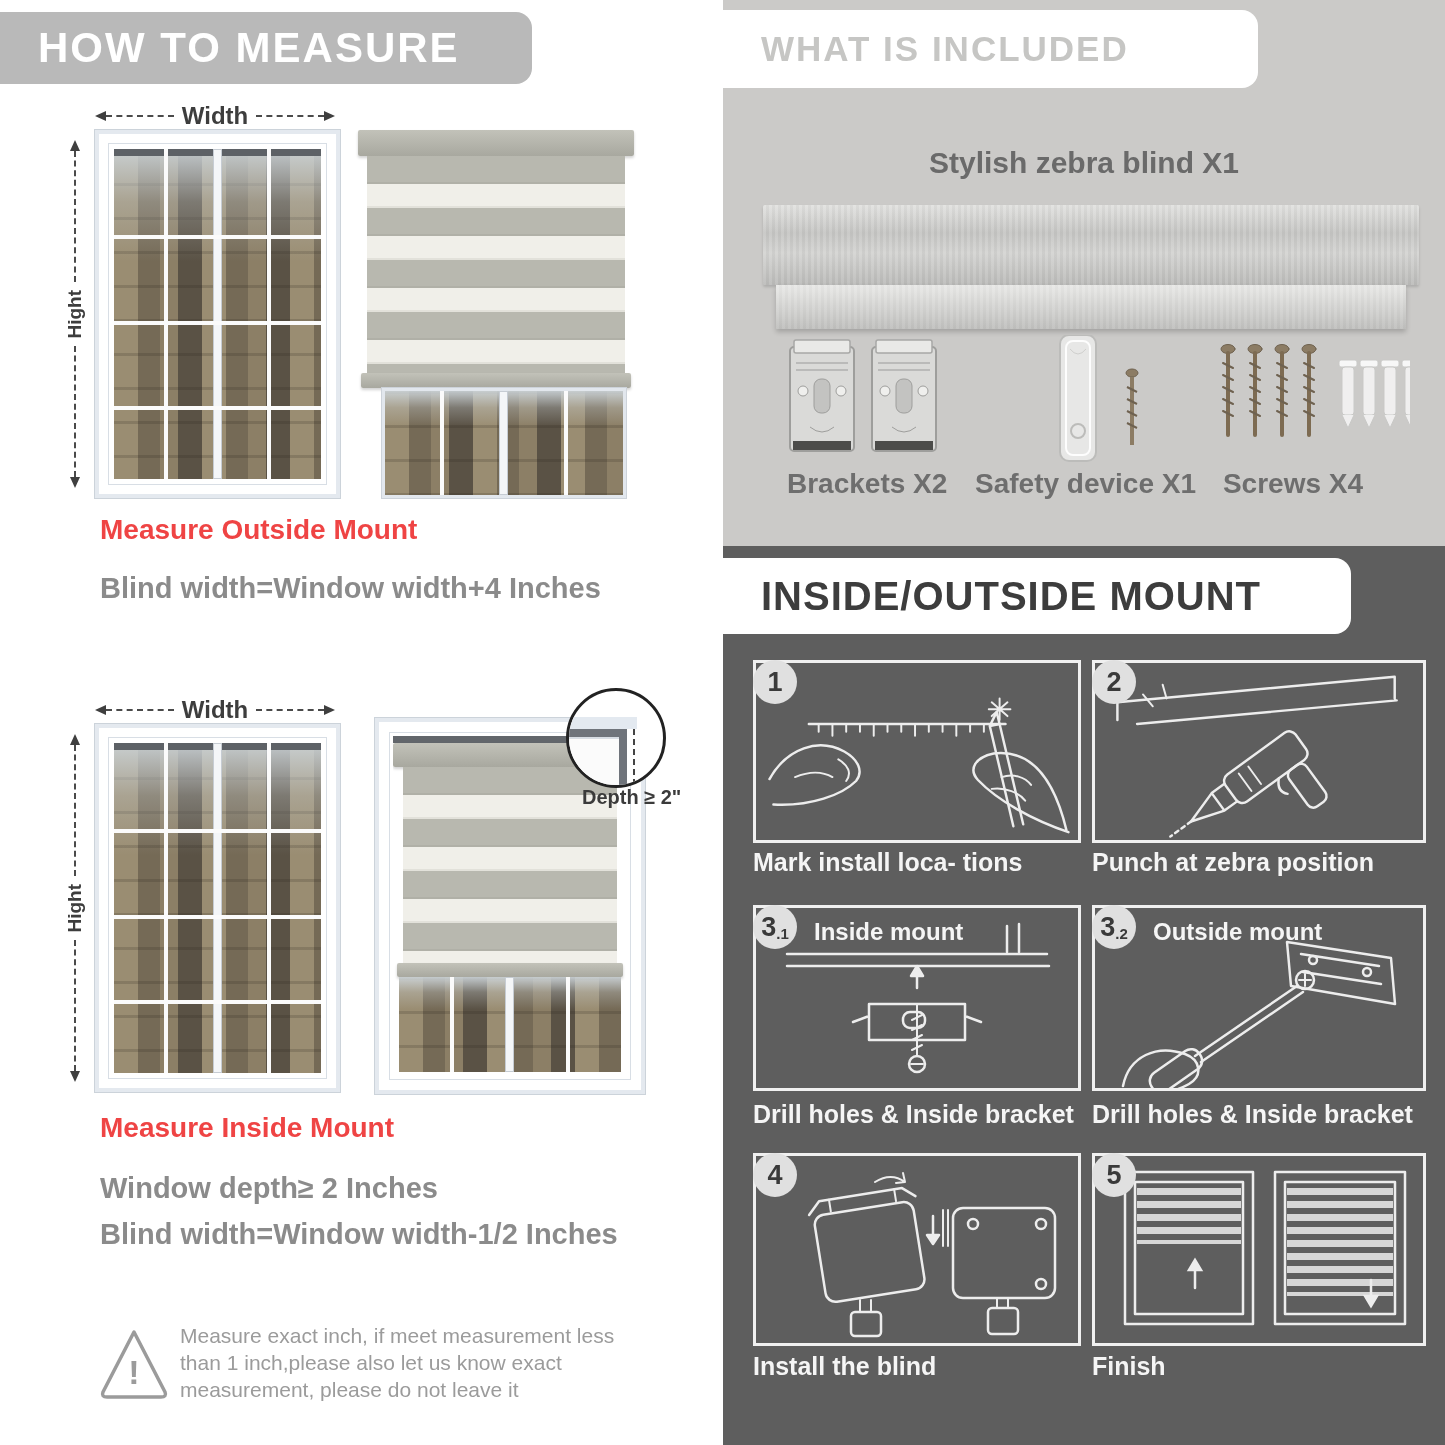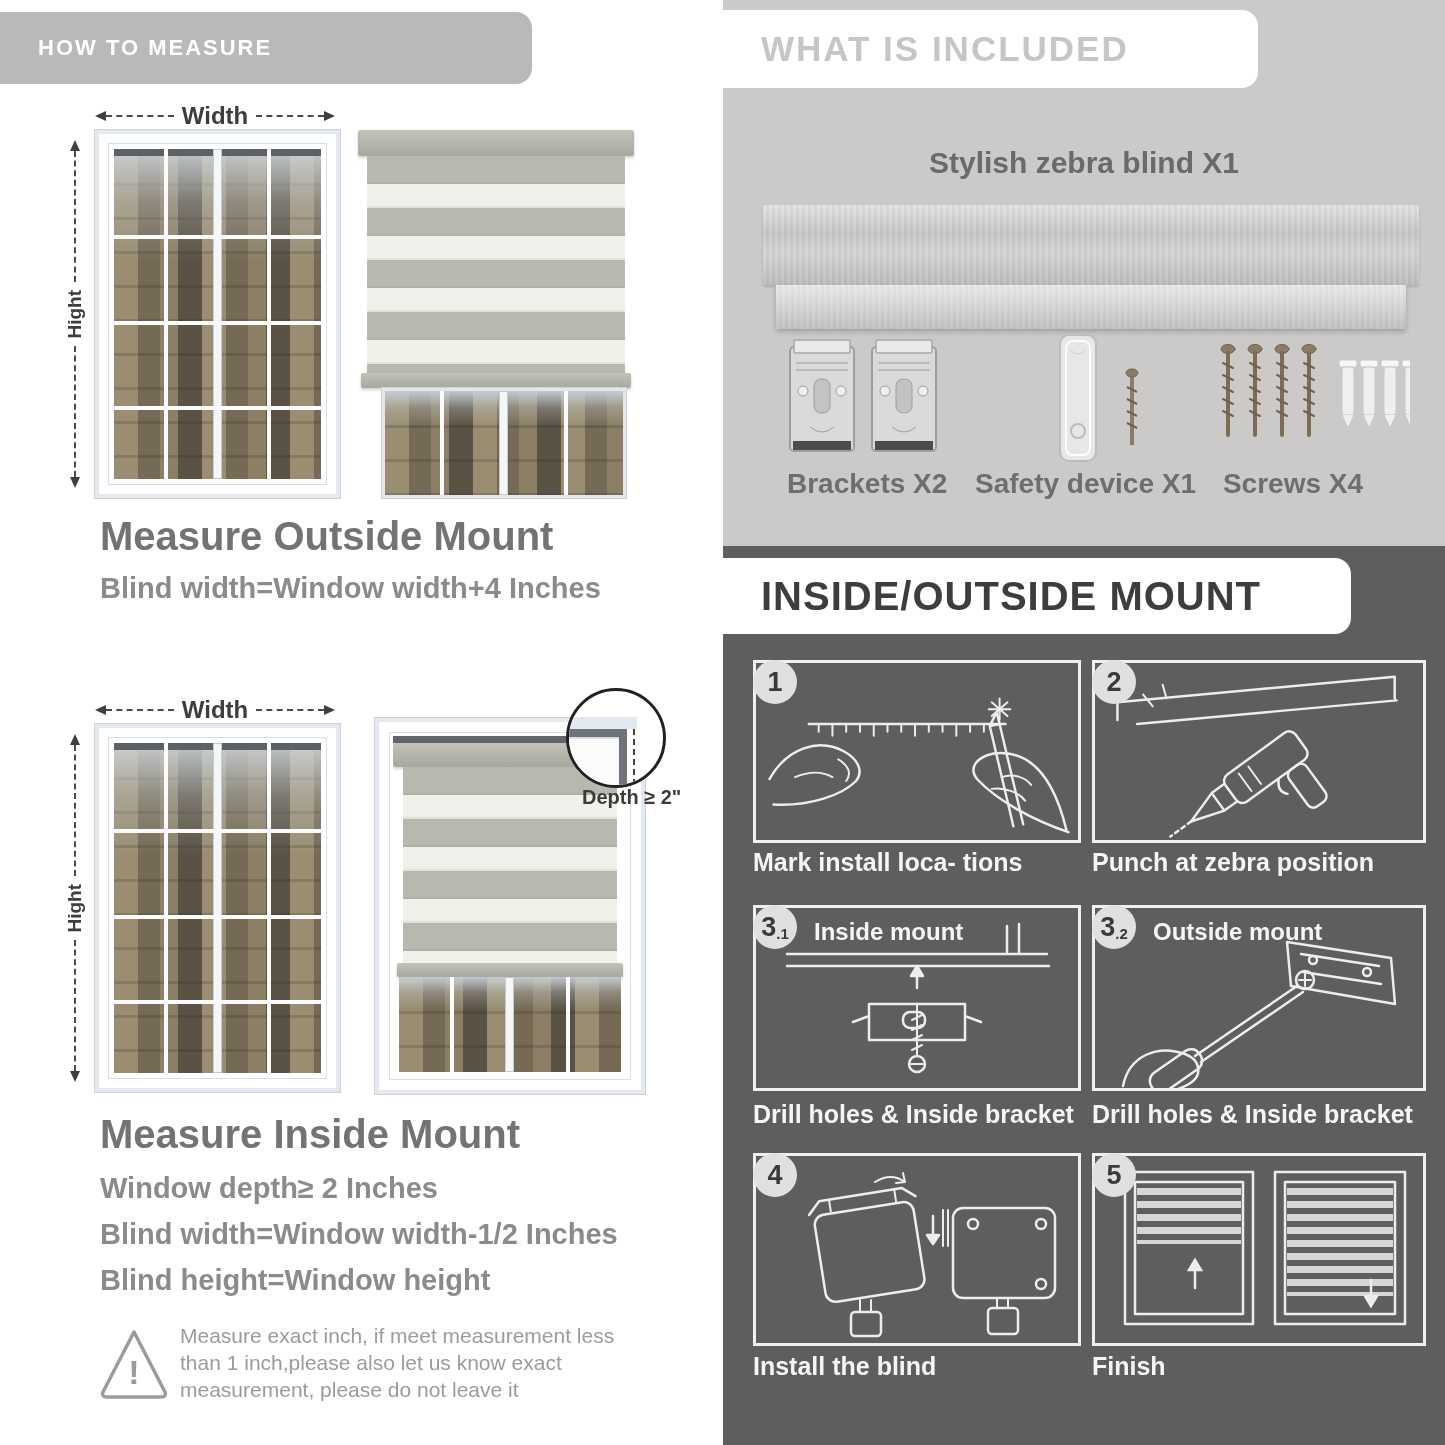--- a/index.html
+++ b/index.html
@@ -2,25 +2,25 @@
 <html><head>
 <meta charset="utf-8">
 <style>
   html,body{margin:0;padding:0;background:#ffffff;}
   #canvas{position:relative;width:1445px;height:1445px;background:#ffffff;overflow:hidden;
           font-family:"Liberation Sans", sans-serif;}
   .abs{position:absolute;}
 
   
   .banner{position:absolute;display:flex;align-items:center;font-weight:bold;letter-spacing:2px;}
-  .banner-gray{background:#b9b9b9;color:#ffffff;border-radius:0 16px 16px 0;font-size:22px;padding-left:38px;}
+  .banner-gray{background:#b9b9b9;color:#ffffff;border-radius:0 16px 16px 0;font-size:42px;padding-left:38px;}
   .banner-white{background:#ffffff;border-radius:0 16px 16px 0;padding-left:38px;}
 
   
-  .h1{position:absolute;font-size:40px;font-weight:bold;color:#737373;white-space:nowrap;}
+  .h1{position:absolute;font-size:28px;font-weight:bold;color:#ef4444;white-space:nowrap;}
   .body-line{position:absolute;font-size:29px;font-weight:bold;color:#8b8b8b;white-space:nowrap;}
   .warn-text{position:absolute;font-size:21px;color:#9b9b9b;line-height:27px;}
   .hw-label{position:absolute;font-size:28px;font-weight:bold;color:#6e6e6e;text-align:center;white-space:nowrap;}
 
   
   .warrow{position:absolute;display:flex;align-items:center;}
   .warrow .dash{flex:1;height:0;border-top:2px dashed #4a4a4a;}
   .warrow .lbl{padding:0 8px;font-size:24px;font-weight:bold;color:#3d3d3d;}
   .ah-l{width:0;height:0;border-top:5px solid transparent;border-bottom:5px solid transparent;border-right:11px solid #3f3f3f;}
   .ah-r{width:0;height:0;border-top:5px solid transparent;border-bottom:5px solid transparent;border-left:11px solid #3f3f3f;}
@@ -182,21 +182,20 @@
     <div class="abs" style="left:0;top:40%;width:62%;height:9%;background:#6f747b;"></div>
     <div class="abs" style="left:53%;top:40%;width:9%;height:60%;background:#6f747b;"></div>
     <div class="abs" style="left:0;top:49%;width:53%;height:51%;background:#fbfbfb;border-top:2px solid #d7dde4;"></div>
     <div class="abs" style="left:68%;top:40%;height:60%;border-left:2px dashed #444;"></div>
   </div>
   <div class="depth-lbl" style="left:582px;top:786px;">Depth ≥ 2"</div>
 
   <div class="h1" style="left:100px;top:1112px;">Measure Inside Mount</div>
   <div class="body-line" style="left:100px;top:1172px;">Window depth≥ 2 Inches</div>
   <div class="body-line" style="left:100px;top:1218px;">Blind width=Window width-1/2 Inches</div>
-  <div class="body-line" style="left:100px;top:1264px;">Blind height=Window height</div>
 
   <svg class="abs" style="left:98px;top:1326px;" width="72" height="76" viewBox="0 0 72 76">
     <path d="M36,6 L67,66 Q69,71 63,71 L9,71 Q3,71 5,66 Z" fill="none" stroke="#9b9b9b" stroke-width="3.5" stroke-linejoin="round"></path>
     <text x="36" y="58" text-anchor="middle" font-size="34" font-weight="bold" fill="#9b9b9b" font-family="Liberation Sans, sans-serif">!</text>
   </svg>
   <div class="warn-text" style="left:180px;top:1322px;width:440px;">Measure exact inch, if meet measurement less than 1 inch,please also let us know exact measurement, please do not leave it</div>
 
   <div class="panel-light" style="left:723px;top:0;width:722px;height:546px;"></div>
 
   <div class="banner banner-white" style="left:723px;top:10px;width:497px;height:78px;font-size:35px;color:#c6c6c4;">

